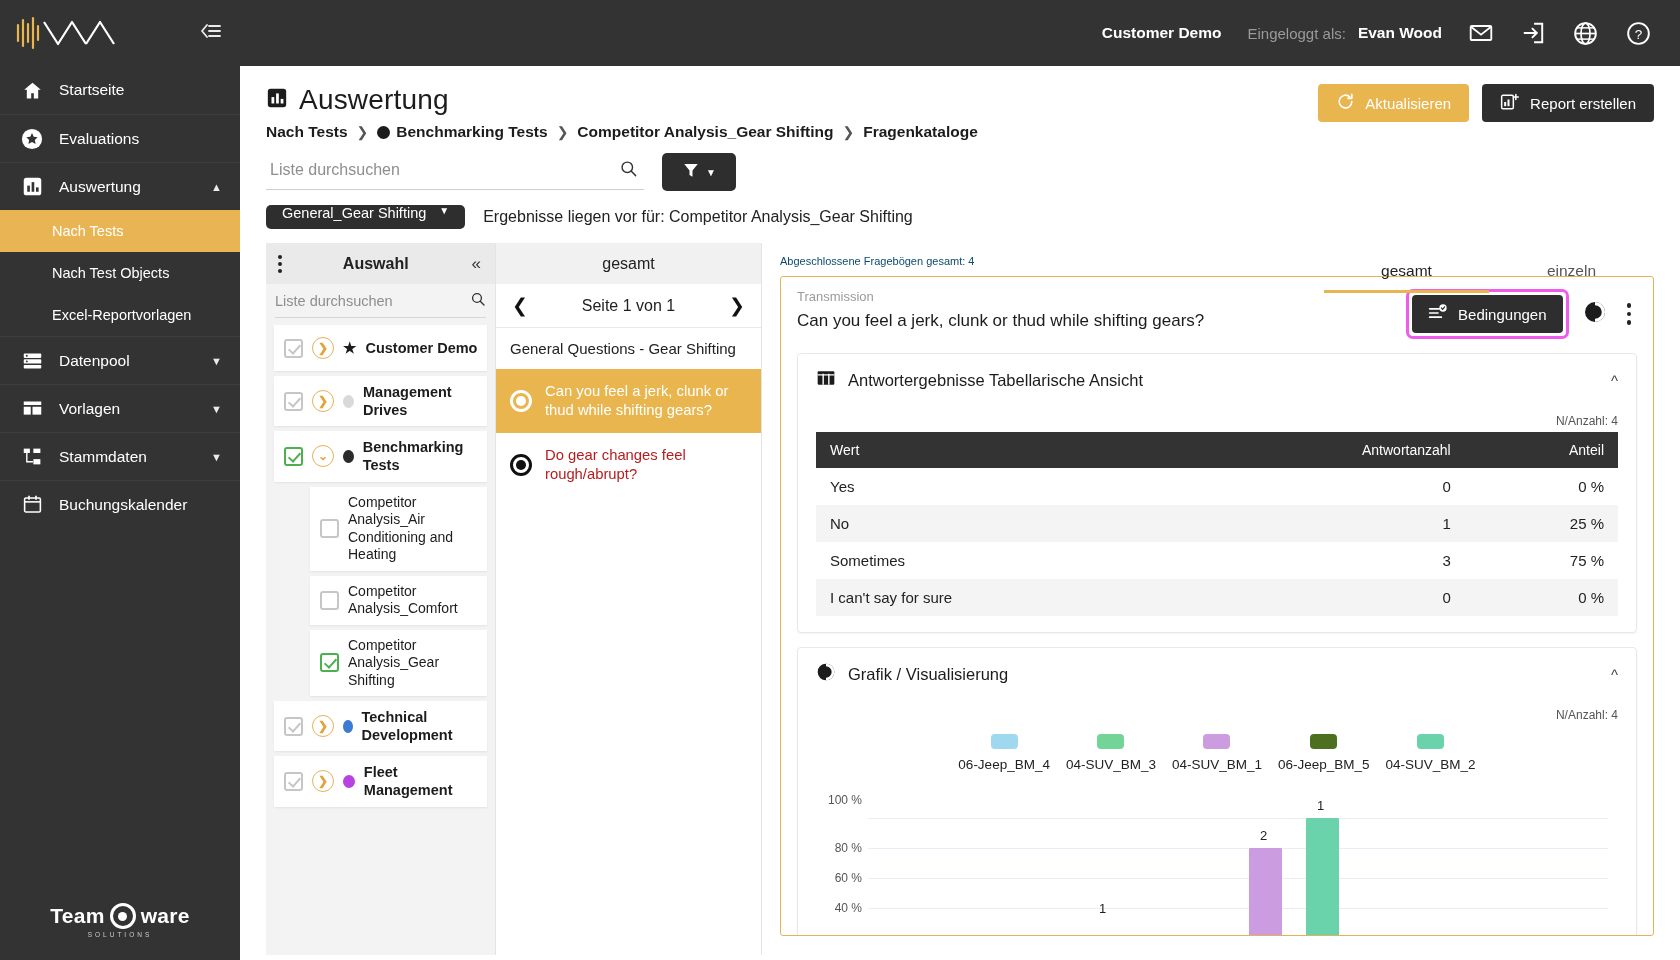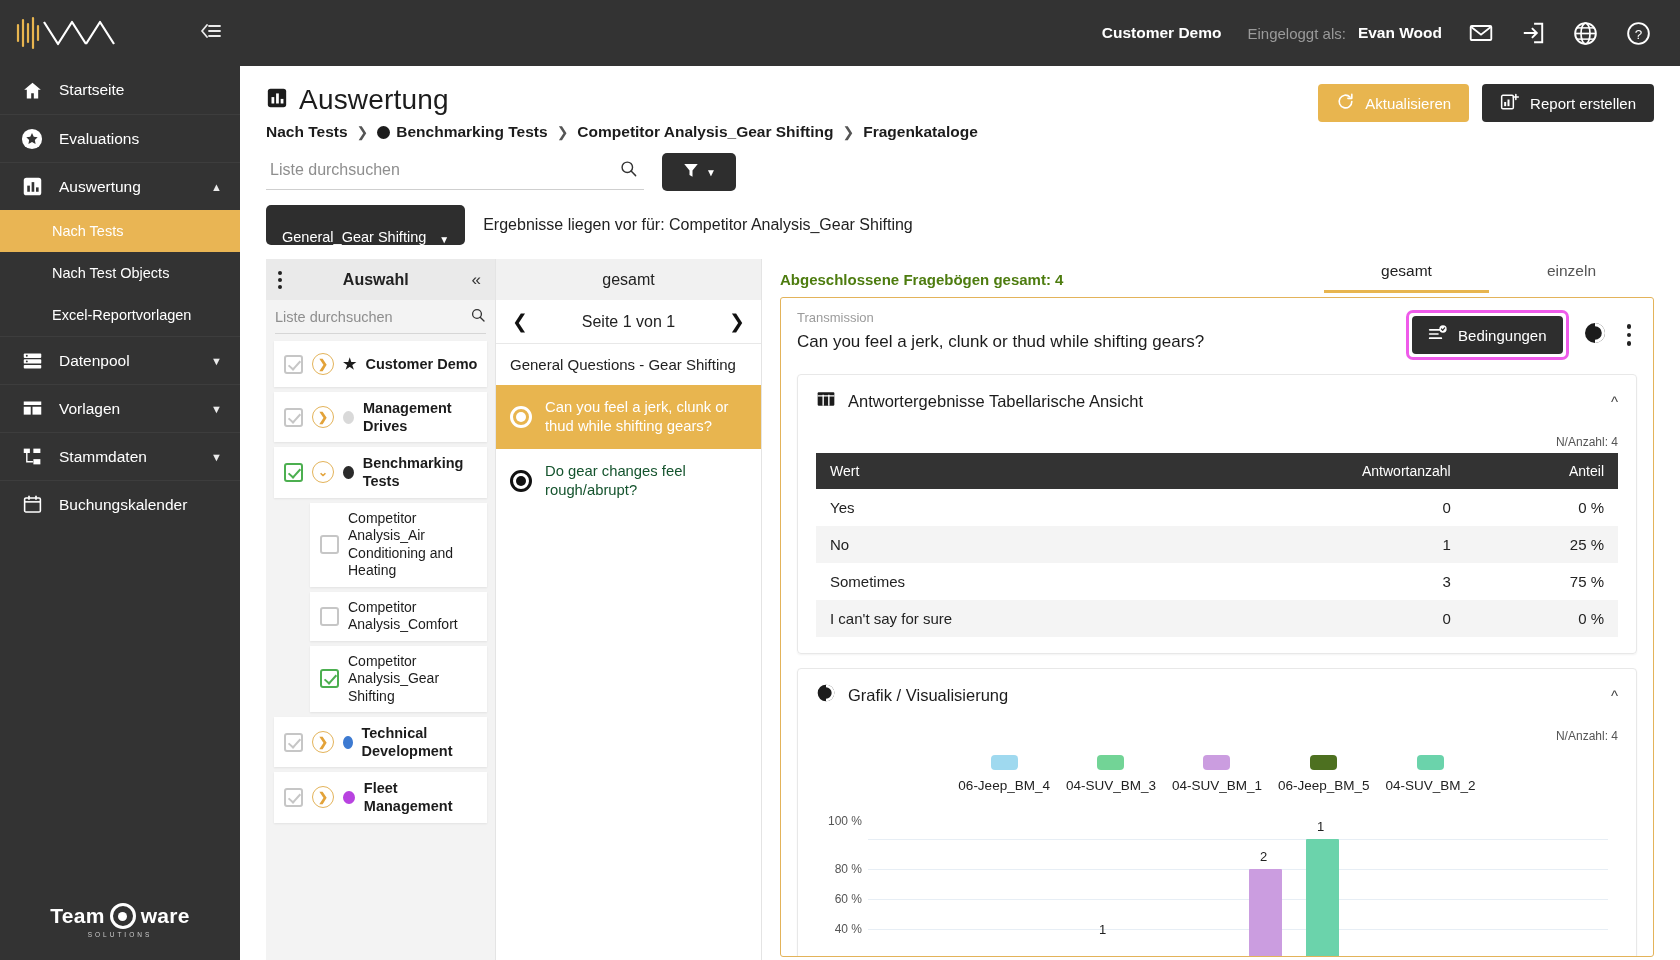--- a/index.html
+++ b/index.html
@@ -98,22 +98,22 @@
   }
   .search-field input::placeholder { color: #8e8e8e; }
   .filter-btn {
     background: #2e2e2e; color: #fff; width: 74px; height: 38px;
     border-radius: 5px; display: flex; align-items: center;
     justify-content: center; gap: 6px; cursor: pointer;
   }
 
   .selrow { display: flex; align-items: center; gap: 18px; margin-top: 14px; }
   .sel-dd {
-    background: #2e2e2e; color: #fff; height: 40px; border-radius: 5px;
-    display: flex; align-items: flex-end; gap: 13px; padding: 0 16px;
+    background: #2e2e2e; color: #fff; height: 24px; border-radius: 5px;
+    display: flex; align-items: flex-start; gap: 13px; padding: 0 16px;
     font-size: 14.5px; cursor: pointer;
   }
   .res-text { font-size: 16px; color: #222; }
 
   .tabs {
     position: absolute; right: 26px; top: 196px; display: flex; width: 330px;
   }
   .tab {
     flex: 1; text-align: center; font-size: 15.5px; color: #555;
     padding-bottom: 10px; cursor: pointer;
@@ -176,33 +176,33 @@
   .pq-pager {
     height: 44px; display: flex; align-items: center; justify-content: space-between;
     padding: 0 16px; border-bottom: 1px solid #e8e8e8; font-size: 16px; color: #222;
   }
   .pager-arrow { font-size: 19px; color: #111; cursor: pointer; }
   .pq-group {
     padding: 12px 14px; font-size: 15px; color: #222;
   }
   .q-item {
     display: flex; align-items: center; gap: 13px; padding: 13px 14px;
-    font-size: 14.8px; color: #14532d; cursor: pointer; line-height: 1.28;
+    font-size: 14.8px; color: #b91c1c; cursor: pointer; line-height: 1.28;
   }
   .q-item.active { background: #e8b54f; color: #fff; }
   .radio {
     width: 22px; height: 22px; border-radius: 50%; border: 3px solid #111;
     display: flex; align-items: center; justify-content: center; flex: 0 0 22px;
   }
   .radio i { width: 10px; height: 10px; background: #111; border-radius: 50%; display: block;}
   .q-item.active .radio { border-color: #fff; }
   .q-item.active .radio i { background: #fff; }
 
   .panel-main { flex: 1; background: #fff; padding: 12px 0 0 18px; overflow: hidden;}
-  .completed { font-size: 15px; color: #4d7c0f; margin-bottom: 9px; font-weight: bold; }
+  .completed { font-size: 11px; color: #0c4a6e; margin-bottom: 9px; }
   .qcard {
     border: 1px solid #e3b35a; border-radius: 3px; padding: 12px 16px 16px 16px;
     background: #fff; height: 660px; overflow: hidden;
   }
   .qcard-head { display: flex; align-items: flex-start; justify-content: space-between; }
   .q-cat { font-size: 13px; color: #9b9b9b; }
   .q-text { font-size: 17px; color: #1c1c1c; margin-top: 7px; }
   .qcard-actions { display: flex; align-items: center; gap: 14px; }
   .cond-wrap { border: 3px solid #ef5bea; border-radius: 7px; padding: 3px; }
   .cond-btn {

